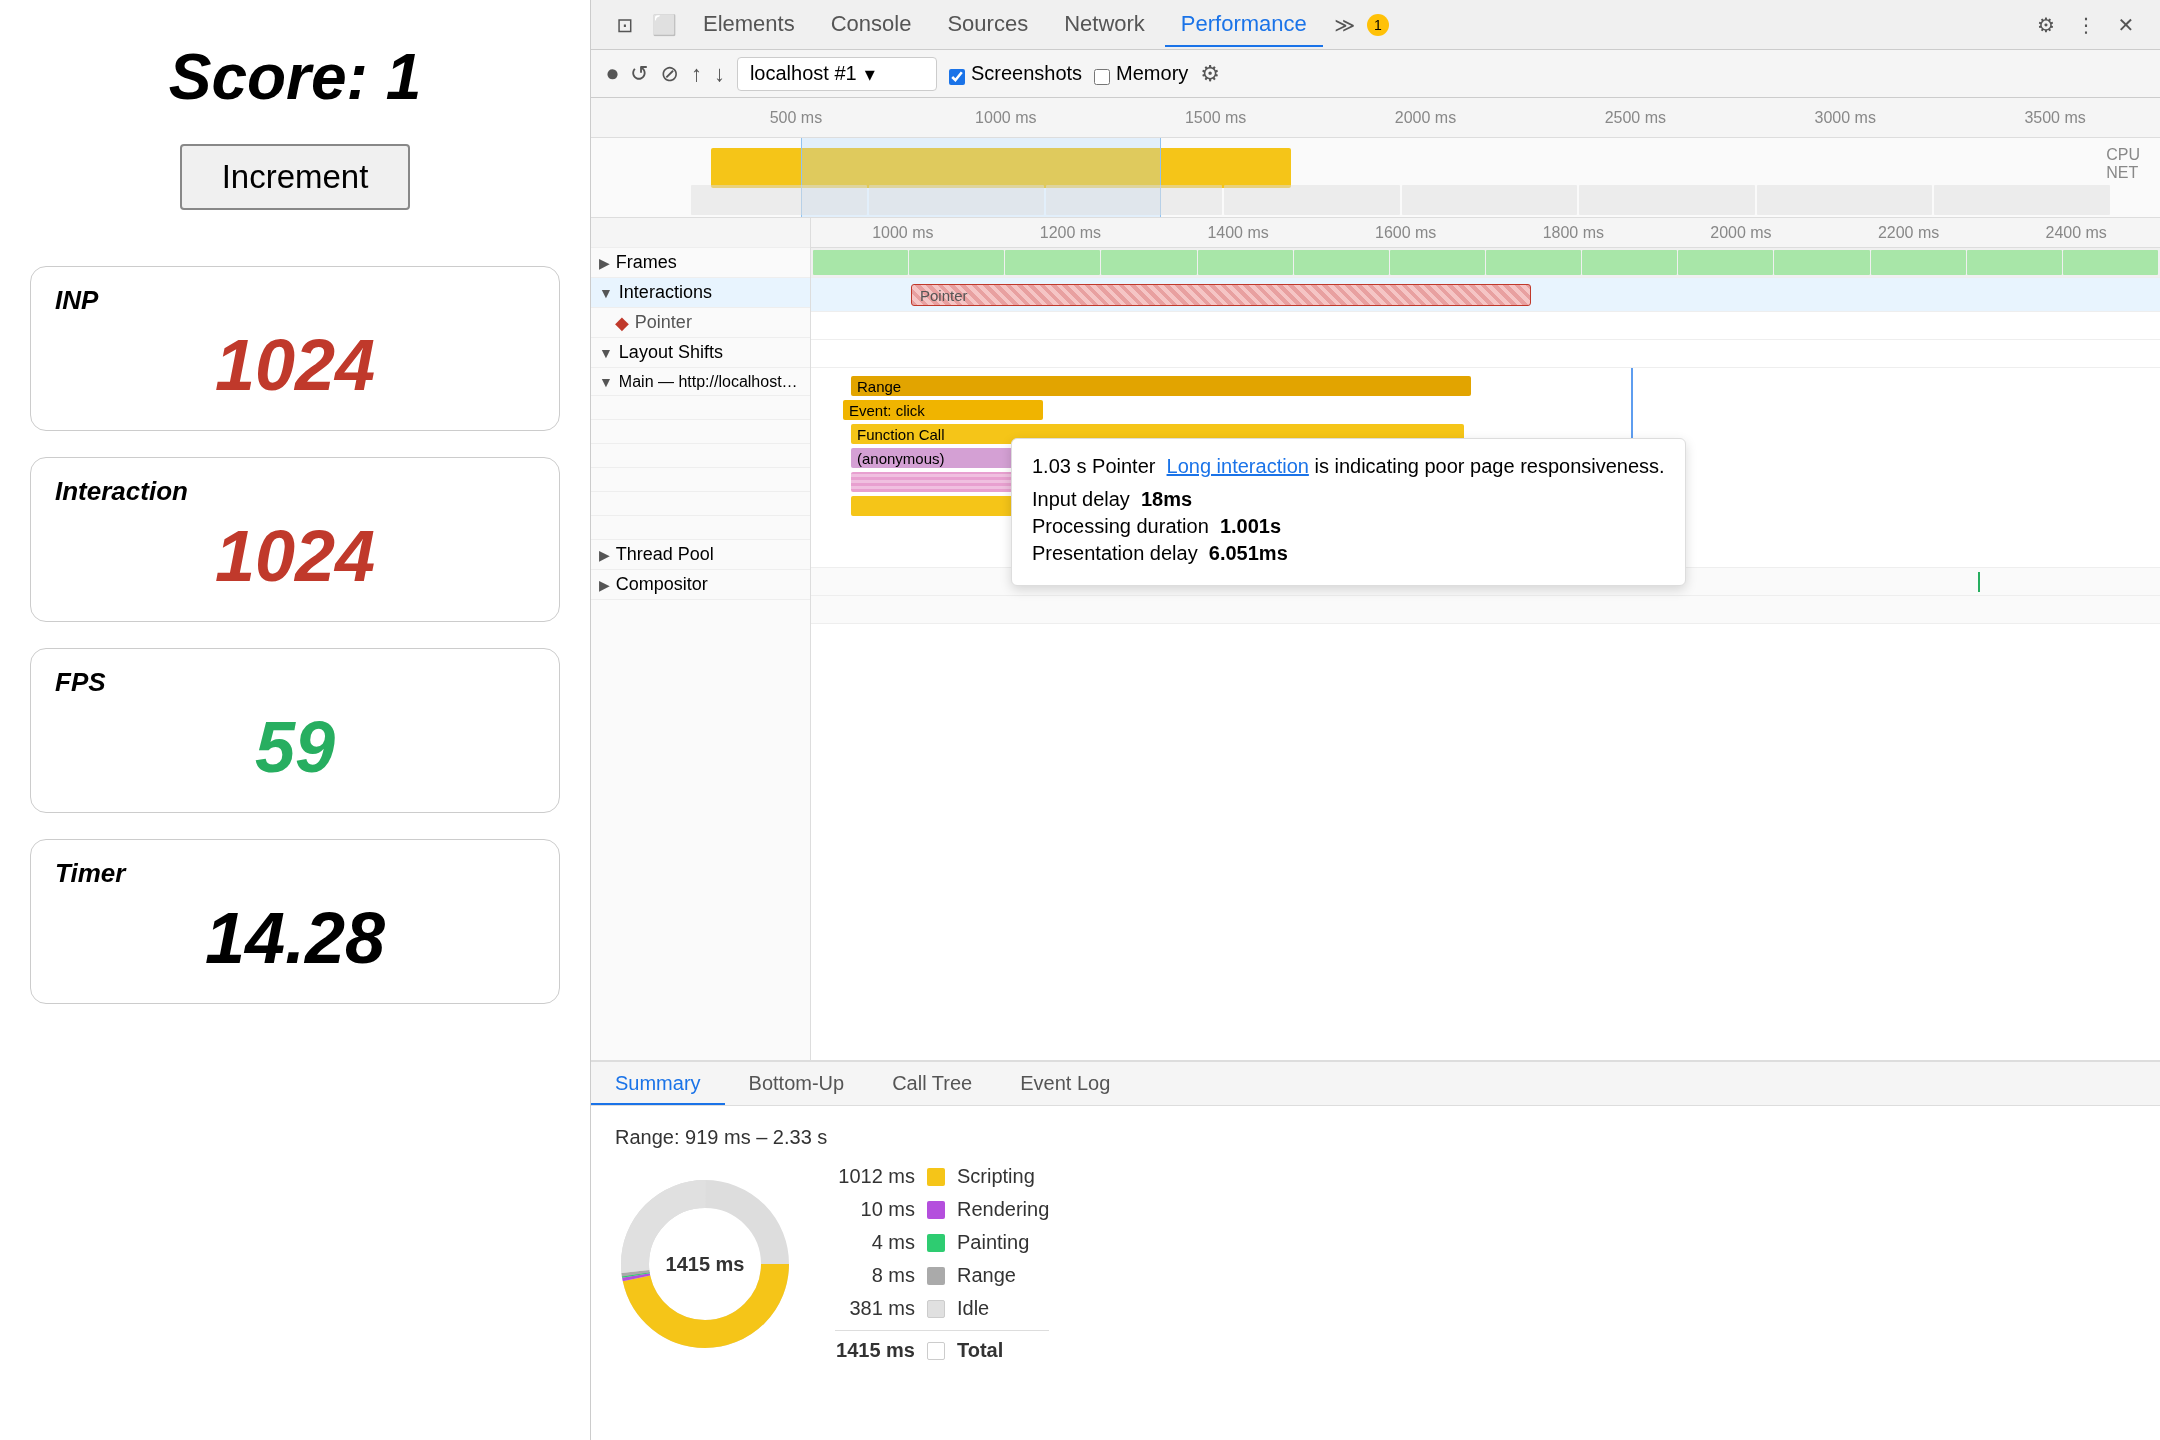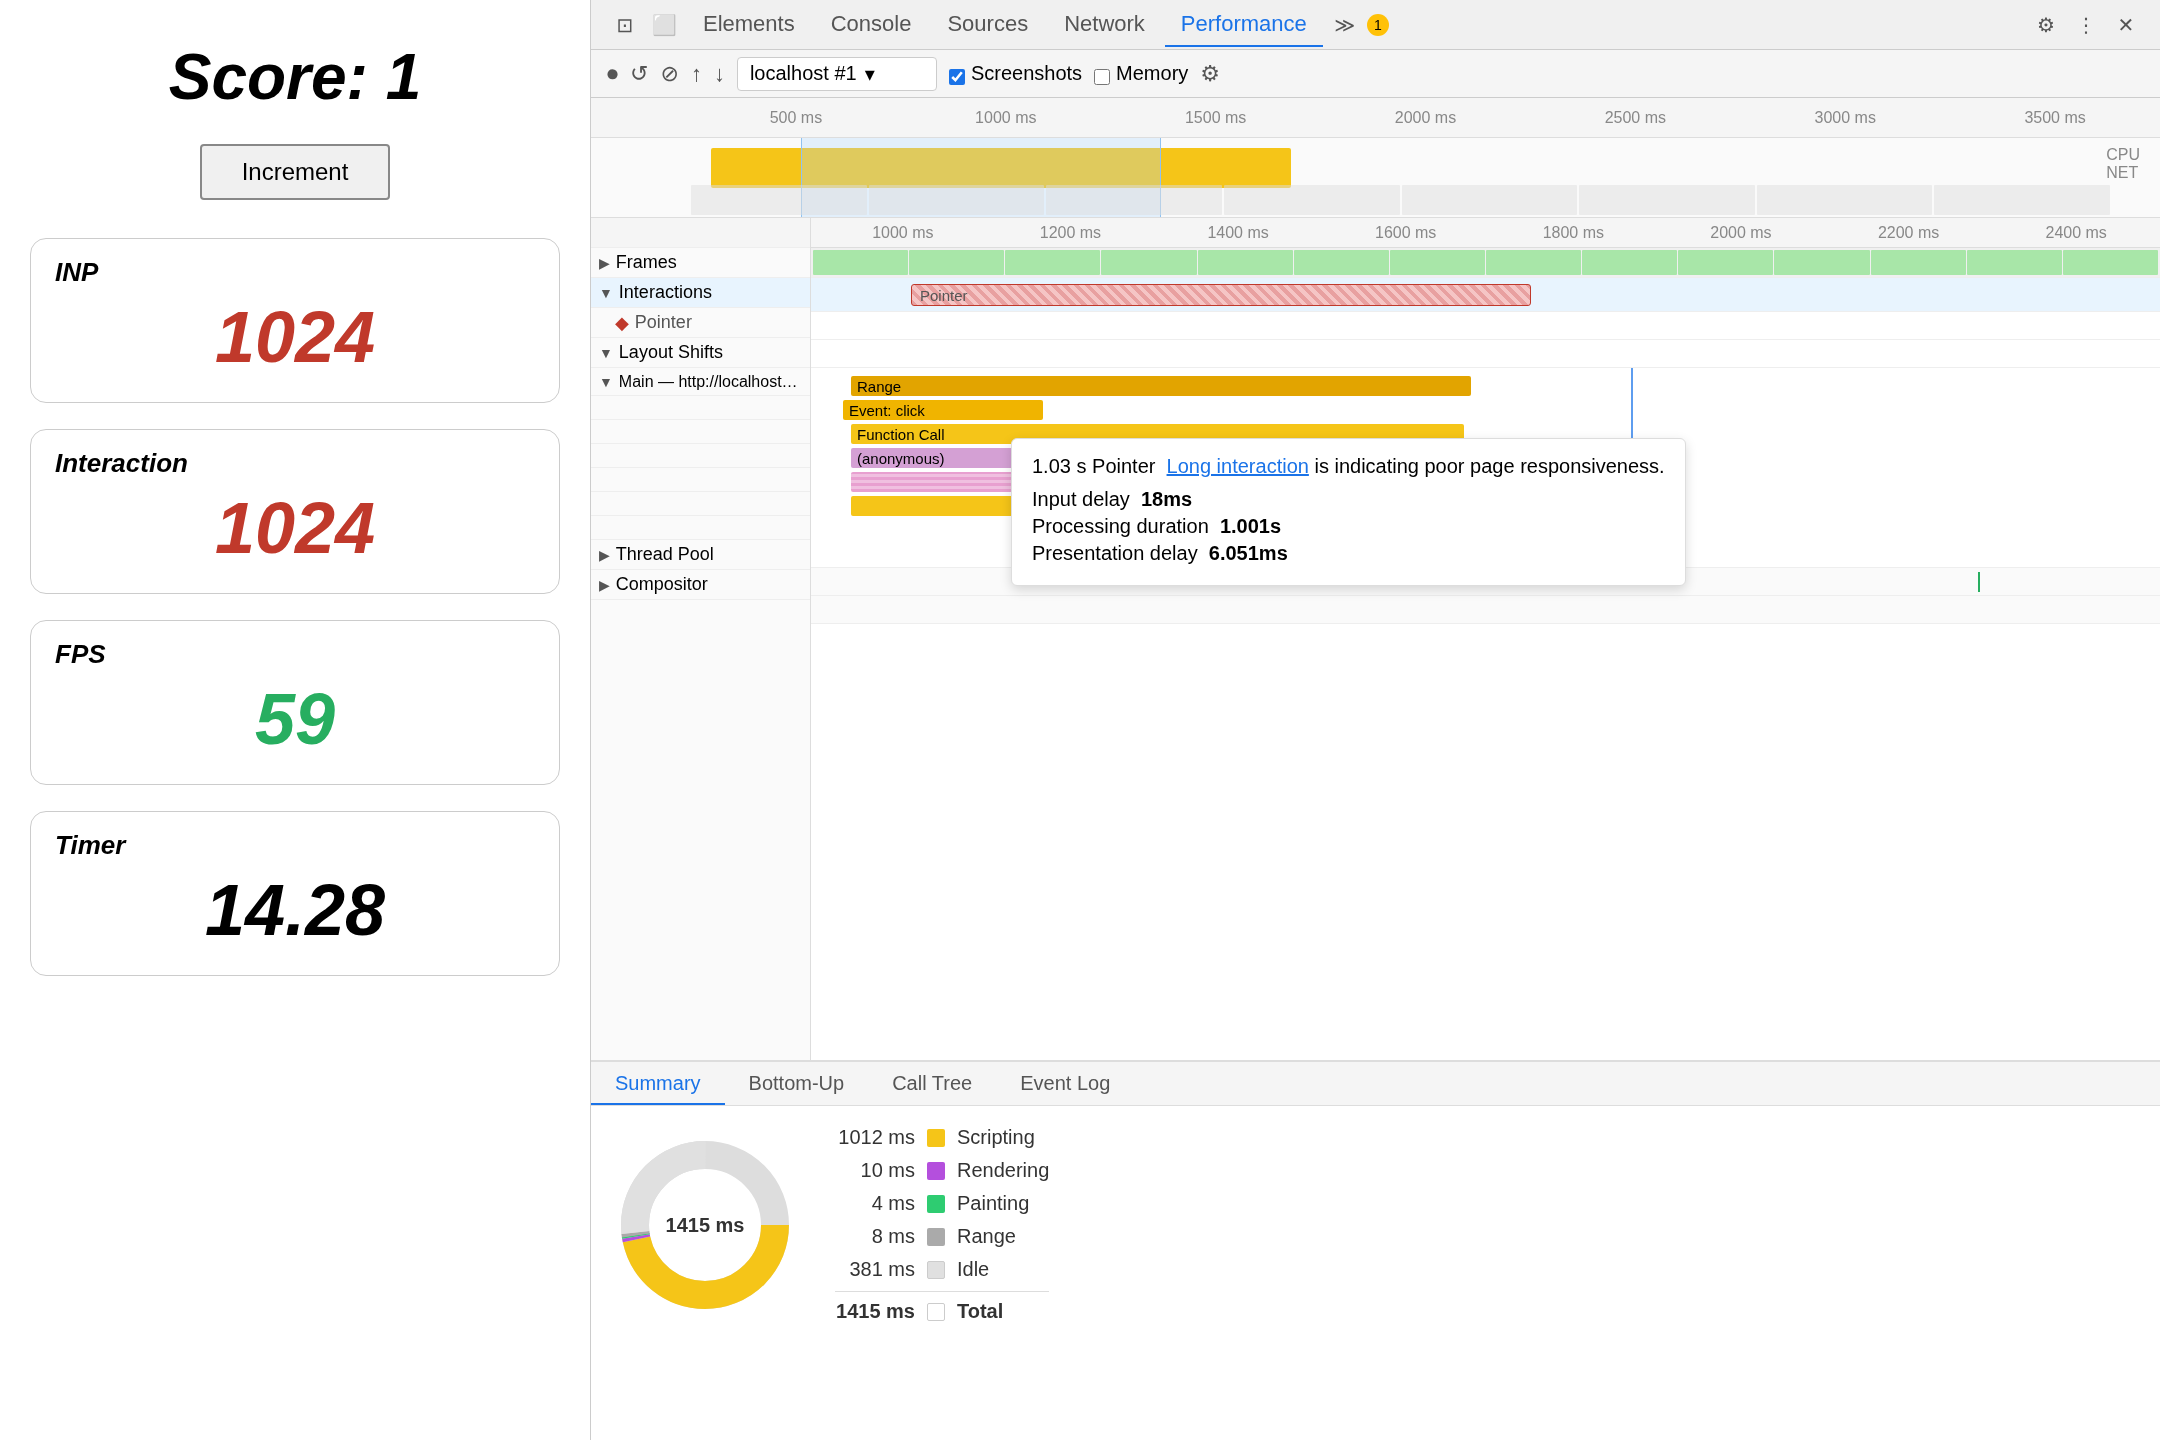--- a/index.html
+++ b/index.html
@@ -20,24 +20,24 @@
       font-weight: 900;
       font-style: italic;
       color: #000;
       margin-bottom: 30px;
       align-self: center;
     }
     .increment-btn {
       border: 2px solid #888;
       background: #f0f0f0;
       padding: 12px 40px;
-      font-size: 24px;
+      font-size: 33px;
       cursor: pointer;
       border-radius: 4px;
-      margin-bottom: 38px;
+      margin-bottom: 56px;
     }
     .metric-card {
       width: 100%;
       border: 1.5px solid #ccc;
       border-radius: 16px;
       padding: 18px 24px 24px 24px;
       margin-bottom: 26px;
       background: #fff;
     }
     .metric-label {
@@ -612,20 +612,21 @@
 
     <div class="summary-tabs">
       <div class="sum-tab active">Summary</div>
       <div class="sum-tab">Bottom-Up</div>
       <div class="sum-tab">Call Tree</div>
       <div class="sum-tab">Event Log</div>
     </div>
 
     <div class="summary-content">
       <div class="summary-full">
+        <div class="range-text">Range: 919 ms – 2.33 s</div>
         <div style="display:flex;align-items:center;gap:40px;">
 
           <div class="donut-container">
             <svg width="180" height="180" viewBox="0 0 180 180">
 
               <circle cx="90" cy="90" r="70" fill="none" stroke="#ddd" stroke-width="28"></circle>
 
               <circle cx="90" cy="90" r="70" fill="none" stroke="#f5c518" stroke-width="28" stroke-dasharray="315 440" stroke-dashoffset="110"></circle>
 
               <circle cx="90" cy="90" r="70" fill="none" stroke="#b44fdd" stroke-width="28" stroke-dasharray="3 440" stroke-dashoffset="-205"></circle>

